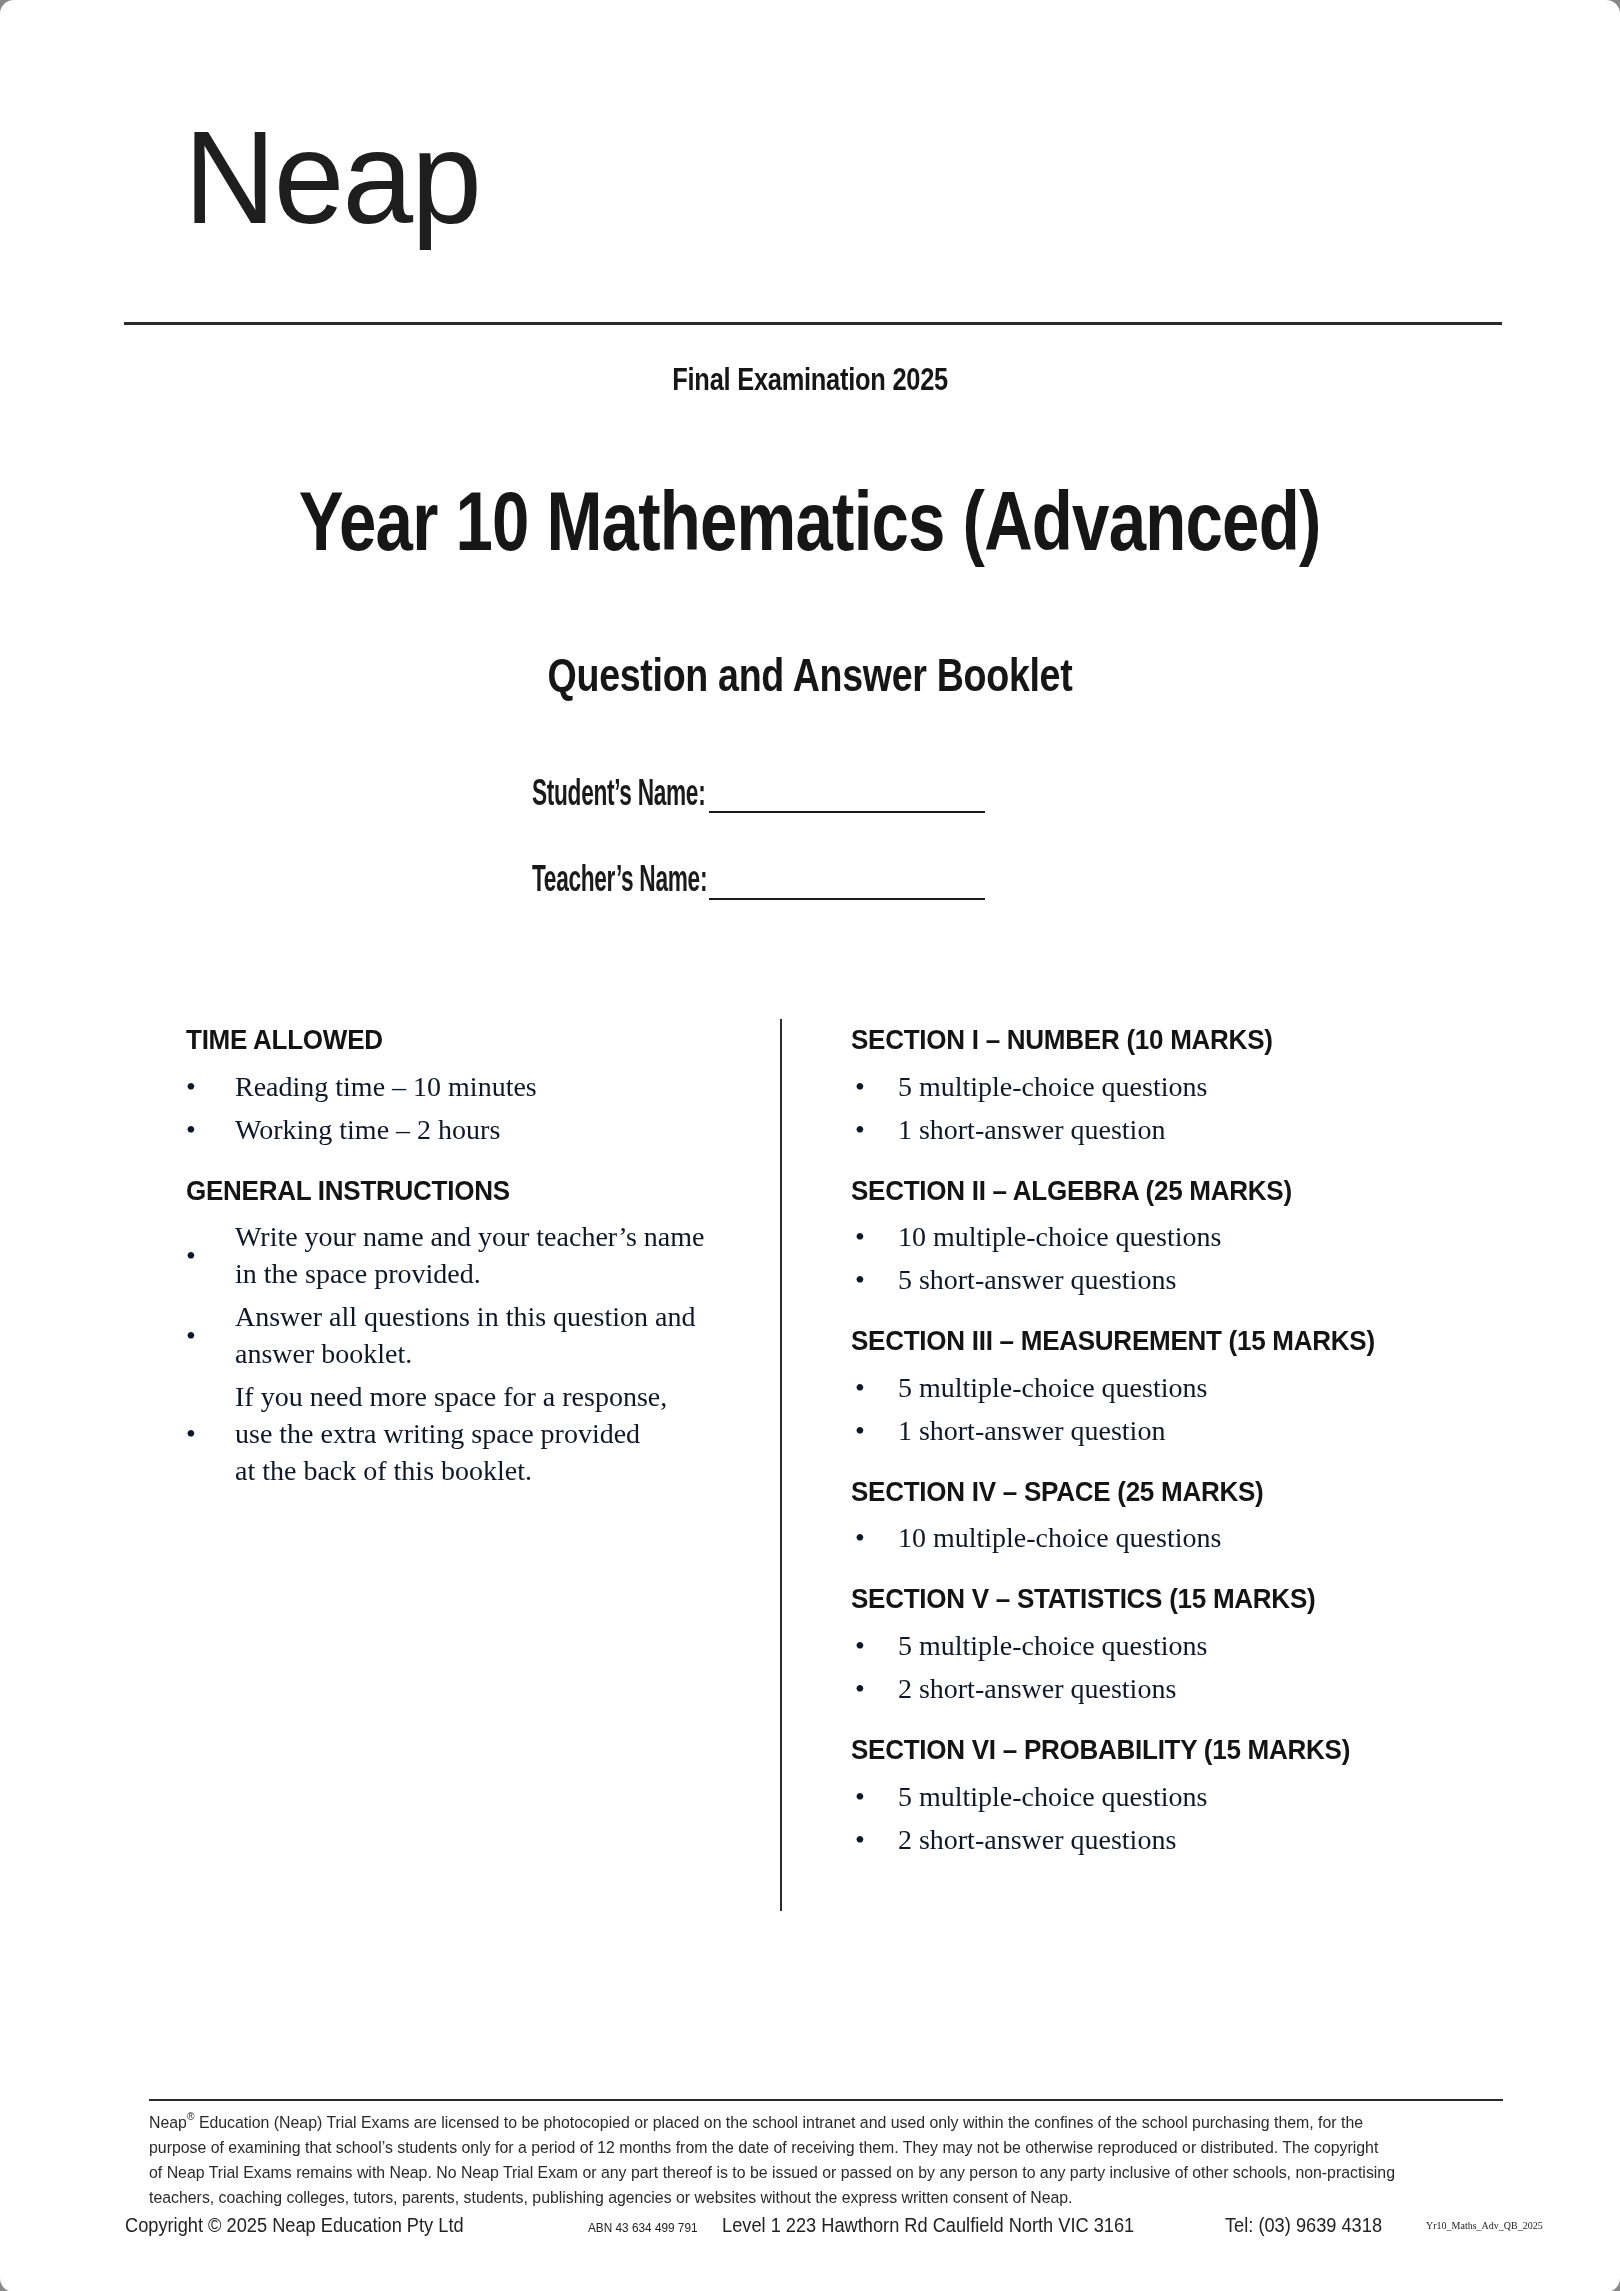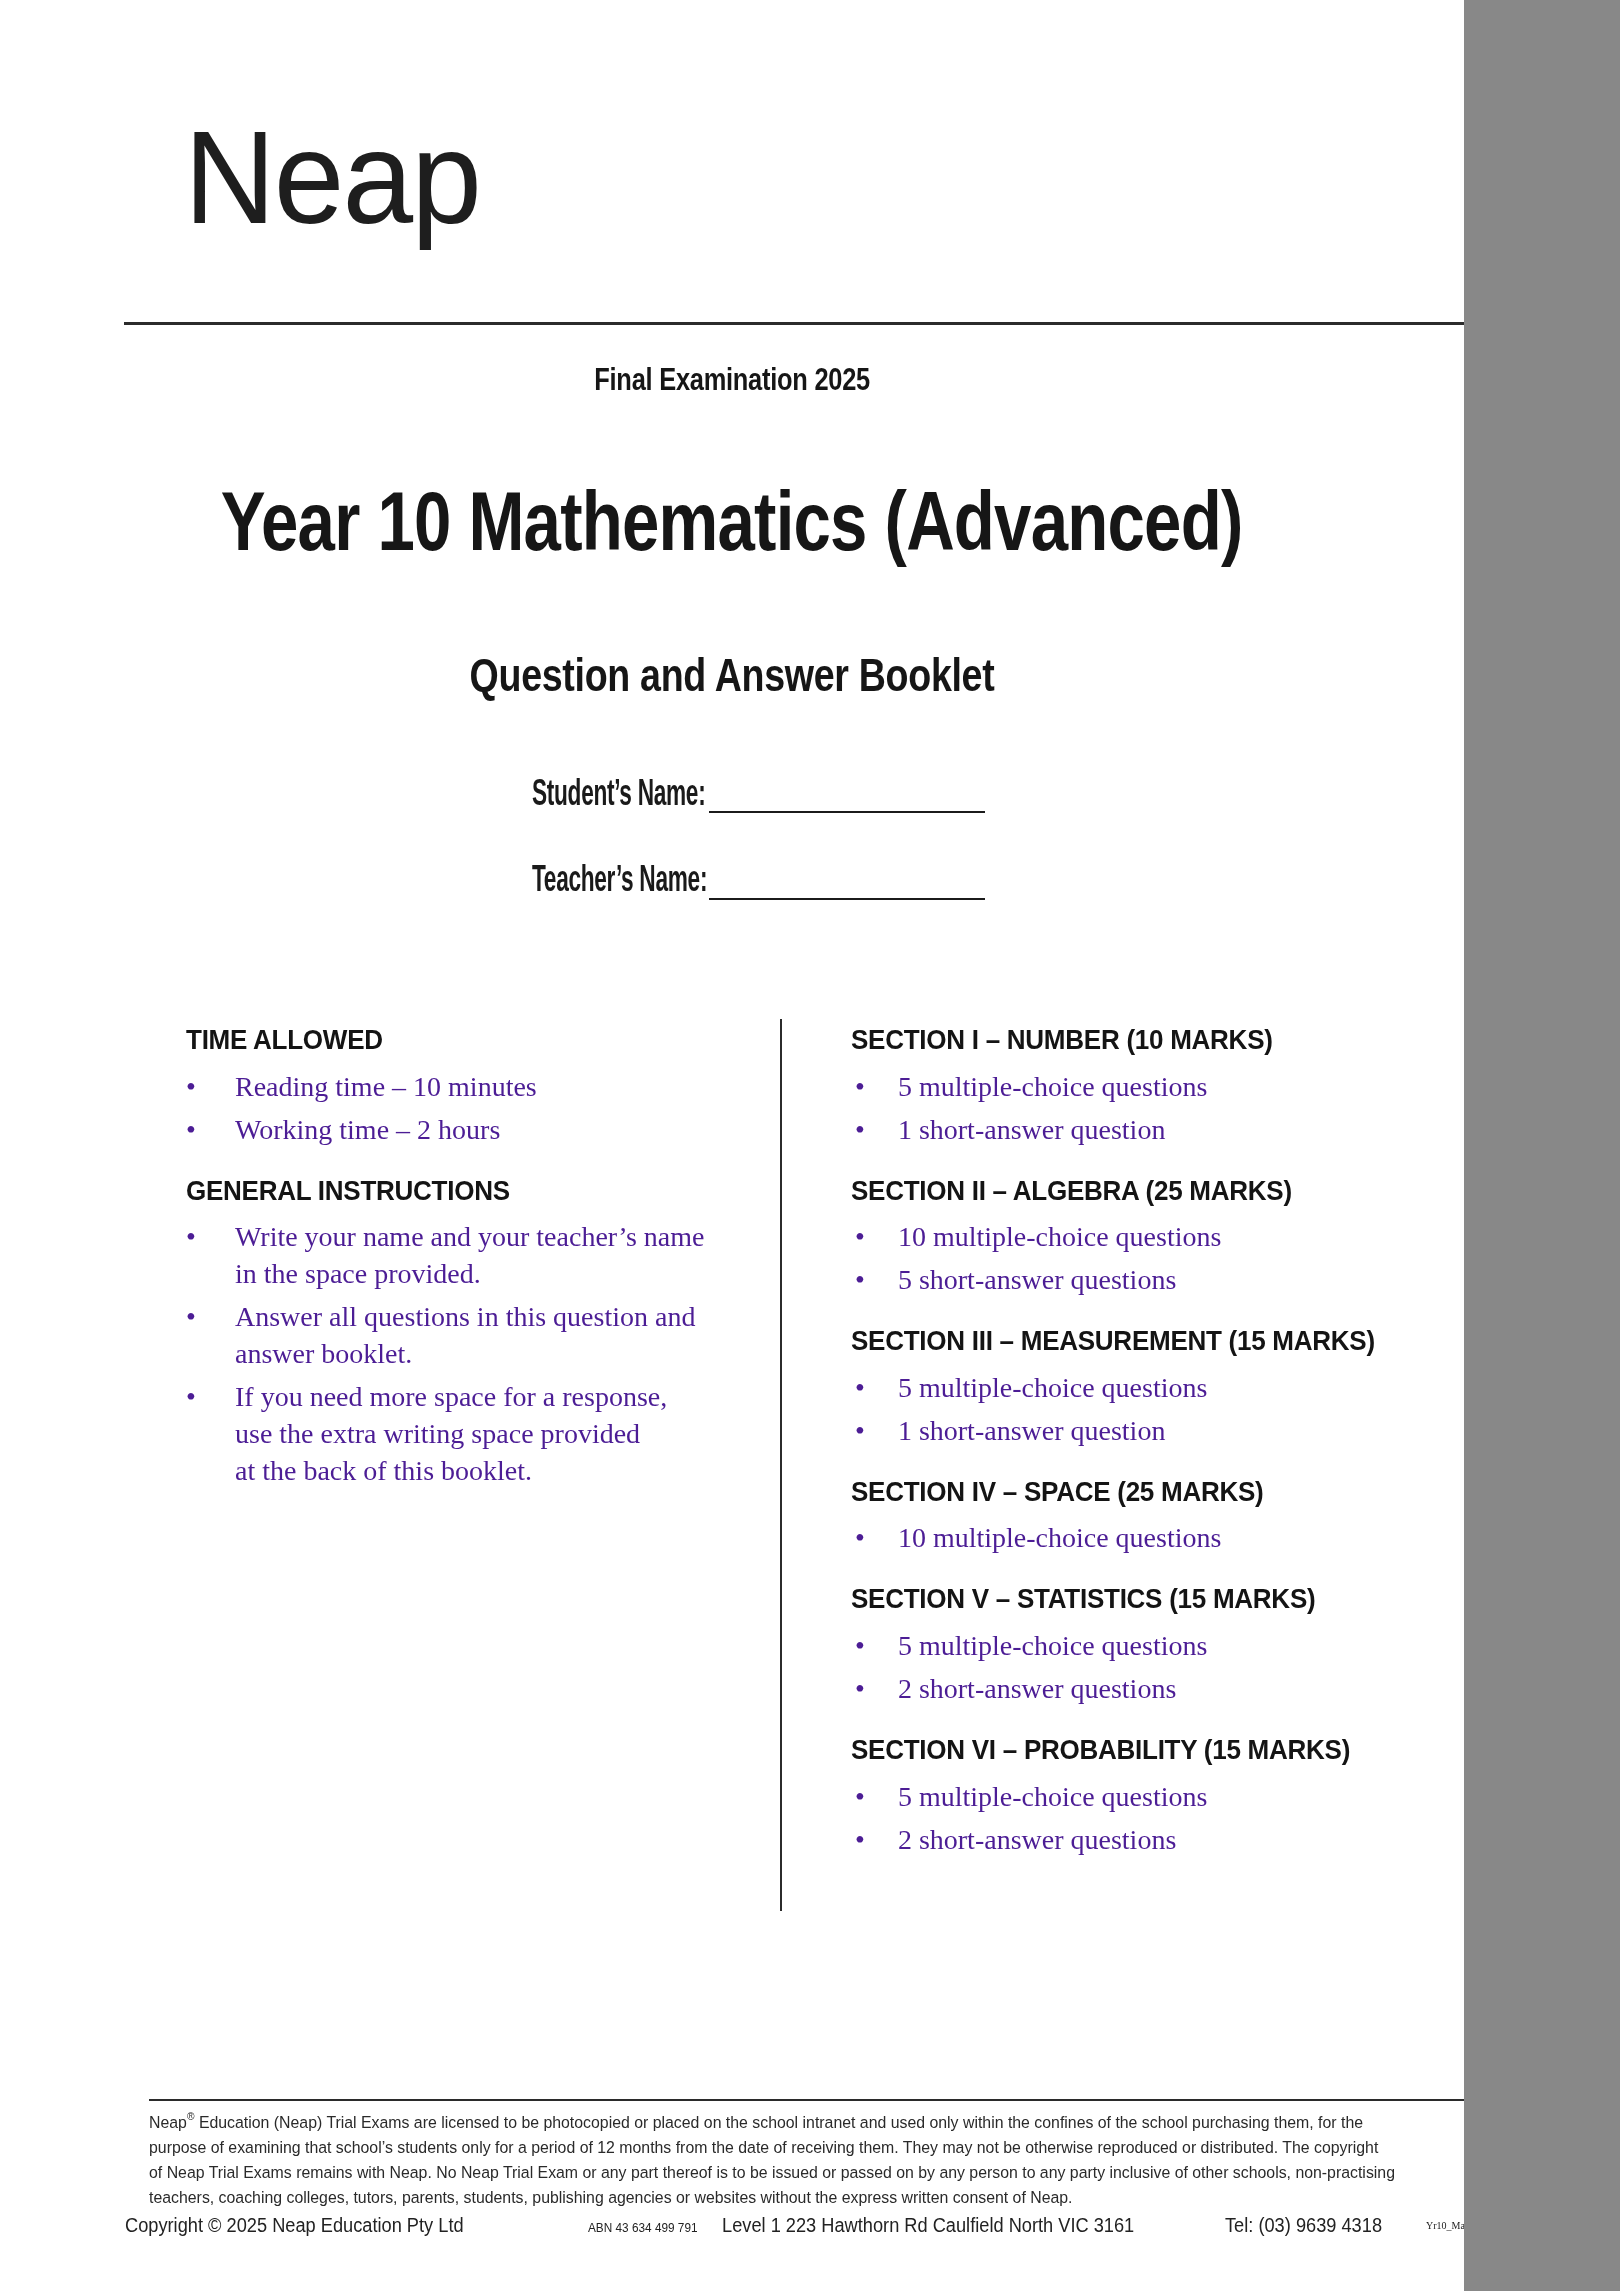--- a/index.html
+++ b/index.html
@@ -1,22 +1,23 @@
 <!DOCTYPE html>
 <html><head>
 <meta charset="utf-8">
 <style>
   html,body{margin:0;padding:0;background:#888;}
   .page{
     position:relative;
-    width:1464px;height:2292px;
+    width:1620px;height:2292px;
     background:#ffffff;
     overflow:hidden;
     font-family:"Liberation Sans", sans-serif;
     color:#1b1b1b;
+    border-radius:14px;
   }
   
   .logo{
     position:absolute;left:184px;top:112px;
     font-family:"Liberation Sans", sans-serif;
     font-size:131px;line-height:1;font-weight:400;
     letter-spacing:-2px;color:#1e1e1e;
     transform:scaleX(0.97);transform-origin:0 0;
     white-space:nowrap;
   }
@@ -47,21 +48,21 @@
   .col-right{left:851px;width:608px;}
   .colhead{margin:0 0 13.7px 0;font-size:28px;line-height:29px;}
   .colhead.mt{margin-top:28px;}
   .hx{
     display:inline-block;transform:scaleX(0.93);transform-origin:0 50%;
     font-weight:700;font-size:28px;letter-spacing:-0.3px;color:#141414;
     white-space:nowrap;
   }
   .blist{list-style:none;margin:0;padding:0;}
   .bli{display:flex;margin:0 0 5.9px 0;line-height:37px;
-       font-family:"Liberation Serif", serif;font-size:28px;color:#4c1d95;}
+       font-family:"Liberation Serif", serif;font-size:28px;color:#0f172a;align-items:center;}
   .col-right .bli{padding-left:3.9px;}
   .b{flex:0 0 auto;width:49px;}
   .col-right .b{width:43px;}
   .b::before{content:"\2022";}
   .li-text{white-space:pre-line;}
   
   .license{
     position:absolute;left:149px;top:2110px;width:1431px;
     font-size:16.7px;line-height:25px;color:#2a2a2a;
     transform:scaleX(0.95);transform-origin:0 0;

